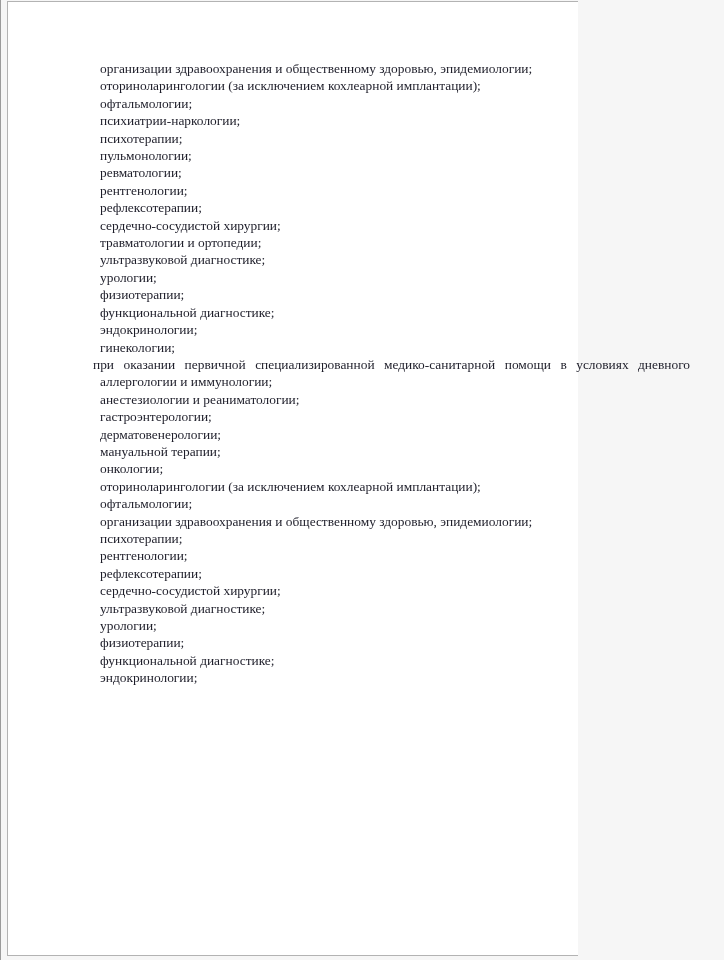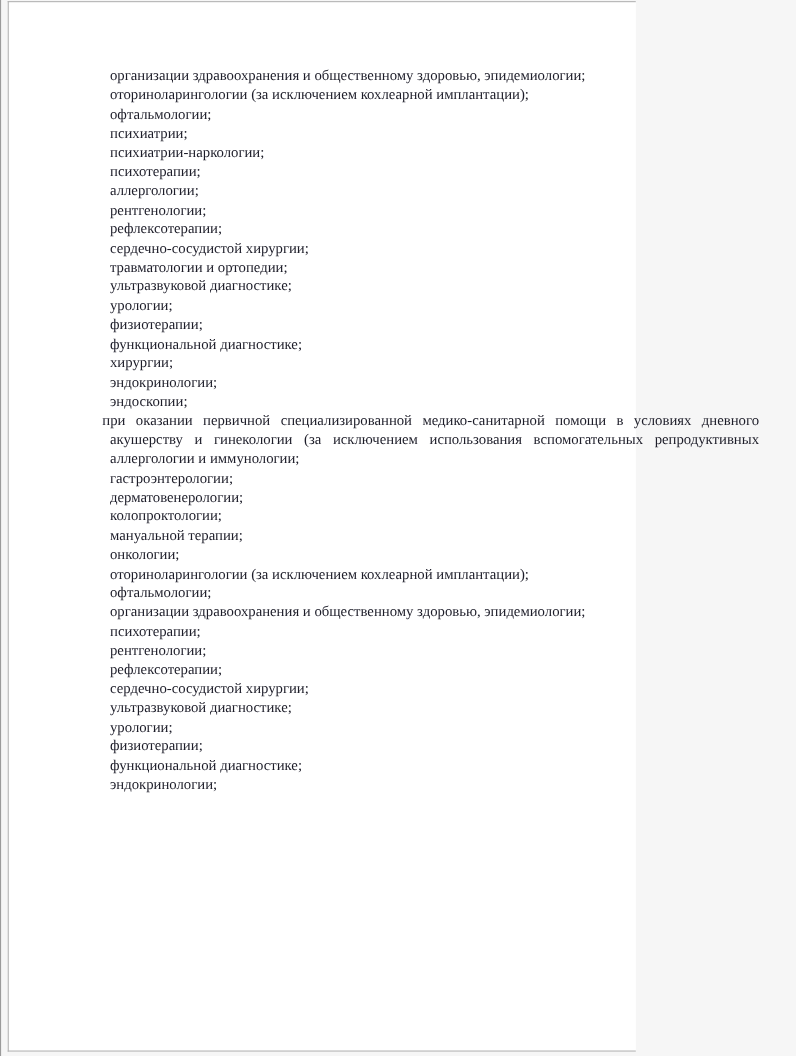--- a/index.html
+++ b/index.html
@@ -68,44 +68,42 @@
 <body>
 
 <div class="viewport">
   <div class="app-edge"></div>
   <div class="page">
     <div class="content">
 
       <p class="item">организации здравоохранения и общественному здоровью, эпидемиологии;</p>
       <p class="item">оториноларингологии (за исключением кохлеарной имплантации);</p>
       <p class="item">офтальмологии;</p>
-      <p class="item">психиатрии;</p>
       <p class="item">психиатрии-наркологии;</p>
       <p class="item">психотерапии;</p>
-      <p class="item">аллергологии;</p>
+      <p class="item">пульмонологии;</p>
+      <p class="item">ревматологии;</p>
       <p class="item">рентгенологии;</p>
       <p class="item">рефлексотерапии;</p>
       <p class="item">сердечно-сосудистой хирургии;</p>
       <p class="item">травматологии и ортопедии;</p>
       <p class="item">ультразвуковой диагностике;</p>
       <p class="item">урологии;</p>
       <p class="item">физиотерапии;</p>
       <p class="item">функциональной диагностике;</p>
-      <p class="item">хирургии;</p>
       <p class="item">эндокринологии;</p>
-      <p class="item">эндоскопии;</p>
+      <p class="item">гинекологии;</p>
 
       <p class="para-first">при оказании первичной специализированной медико-санитарной помощи в условиях дневного</p>
 
-      <p class="wrap-first">акушерству и гинекологии (за исключением использования вспомогательных репродуктивных</p>
 
       <p class="item">аллергологии и иммунологии;</p>
+      <p class="item">анестезиологии и реаниматологии;</p>
       <p class="item">гастроэнтерологии;</p>
       <p class="item">дерматовенерологии;</p>
-      <p class="item">колопроктологии;</p>
       <p class="item">мануальной терапии;</p>
       <p class="item">онкологии;</p>
       <p class="item">оториноларингологии (за исключением кохлеарной имплантации);</p>
       <p class="item">офтальмологии;</p>
       <p class="item">организации здравоохранения и общественному здоровью, эпидемиологии;</p>
       <p class="item">психотерапии;</p>
       <p class="item">рентгенологии;</p>
       <p class="item">рефлексотерапии;</p>
       <p class="item">сердечно-сосудистой хирургии;</p>
       <p class="item">ультразвуковой диагностике;</p>

